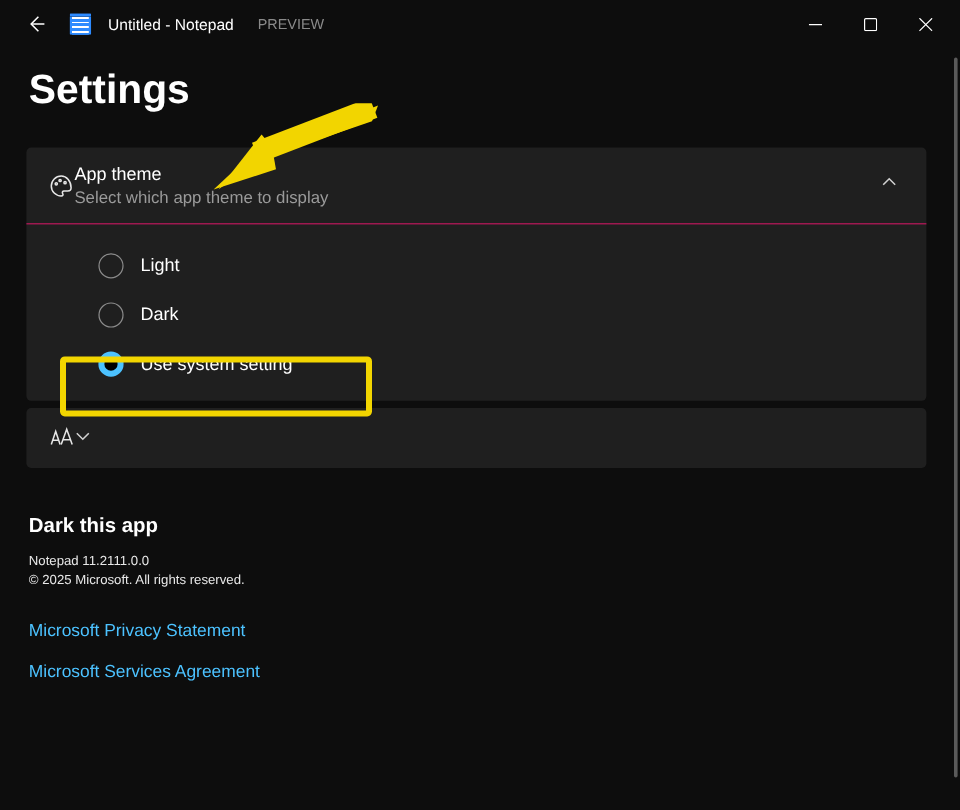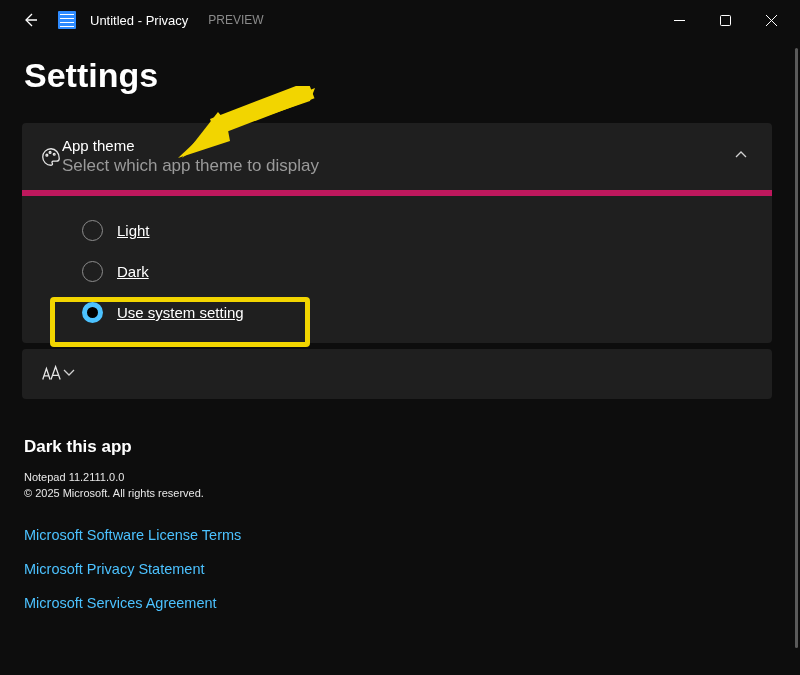--- a/index.html
+++ b/index.html
@@ -54,26 +54,25 @@
     border-radius: 4px;
     margin-bottom: 6px;
   }
   .card-header {
     display:flex; align-items:center;
     padding: 14px 18px;
   }
   .card-icon { width: 22px; height: 22px; display:flex; align-items:center; justify-content:center; color:#e6e6e6; }
   .card-titles { flex:1; }
   .card-title { font-size: 15px; color:#fff; }
-  .card-sub   { font-size: 17px; color:#9a9a9a; margin-top:2px; }
+  .card-sub   { font-size: 14px; color:#9a9a9a; margin-top:2px; }
   .chev { width:20px; color:#d0d0d0; }
   .theme-options {
-    border-top:6px solid #be185d;
+    border-top:1px solid #be185d;
     padding: 14px 0 10px 0;
-    text-decoration: underline;
   }
   .radio-row {
     display:flex; align-items:center;
     gap: 14px;
     padding: 10px 18px 10px 60px;
     font-size: 15px;
   }
   .radio {
     width: 21px; height:21px; border-radius:50%;
     border: 1.5px solid #8c8c8c;
@@ -107,21 +106,21 @@
 
 <div class="titlebar">
   <div class="tb-left">
     <div class="back-btn">
       <svg width="16" height="16" viewBox="0 0 16 16">
           <path d="M10 2 L4 8 L10 14" stroke="#fff" stroke-width="1.3" fill="none"></path>
           <path d="M4 8 H15" stroke="#fff" stroke-width="1.3"></path>
         </svg>
     </div>
     <span class="app-icon"></span>
-    <span class="title-text">Untitled - Privacy</span>
+    <span class="title-text">Untitled - Notepad</span>
     <span class="preview-tag">PREVIEW</span>
   </div>
   <div class="tb-spacer"></div>
   <div class="win-ctrls">
     <div class="ctrl-btn">
       <svg width="11" height="11" viewBox="0 0 11 11">
           <path d="M0 5.5 H11" stroke="#fff" stroke-width="1"></path>
         </svg>
     </div>
     <div class="ctrl-btn">
@@ -192,21 +191,20 @@
           </svg>
       </div>
     </div>
   </div>
 
   <div class="about">
     <h2>Dark this app</h2>
     <div class="about-line">Notepad 11.2111.0.0</div>
     <div class="about-line">© 2025 Microsoft. All rights reserved.</div>
     <div class="links">
-      <a class="link">Microsoft Software License Terms</a>
       <a class="link">Microsoft Privacy Statement</a>
       <a class="link">Microsoft Services Agreement</a>
     </div>
   </div>
 </div>
 
 <div class="highlight-box"></div>
 <svg class="arrow" width="150" height="90" viewBox="0 0 150 90">
   <defs></defs>
   <g fill="#f2d500">

